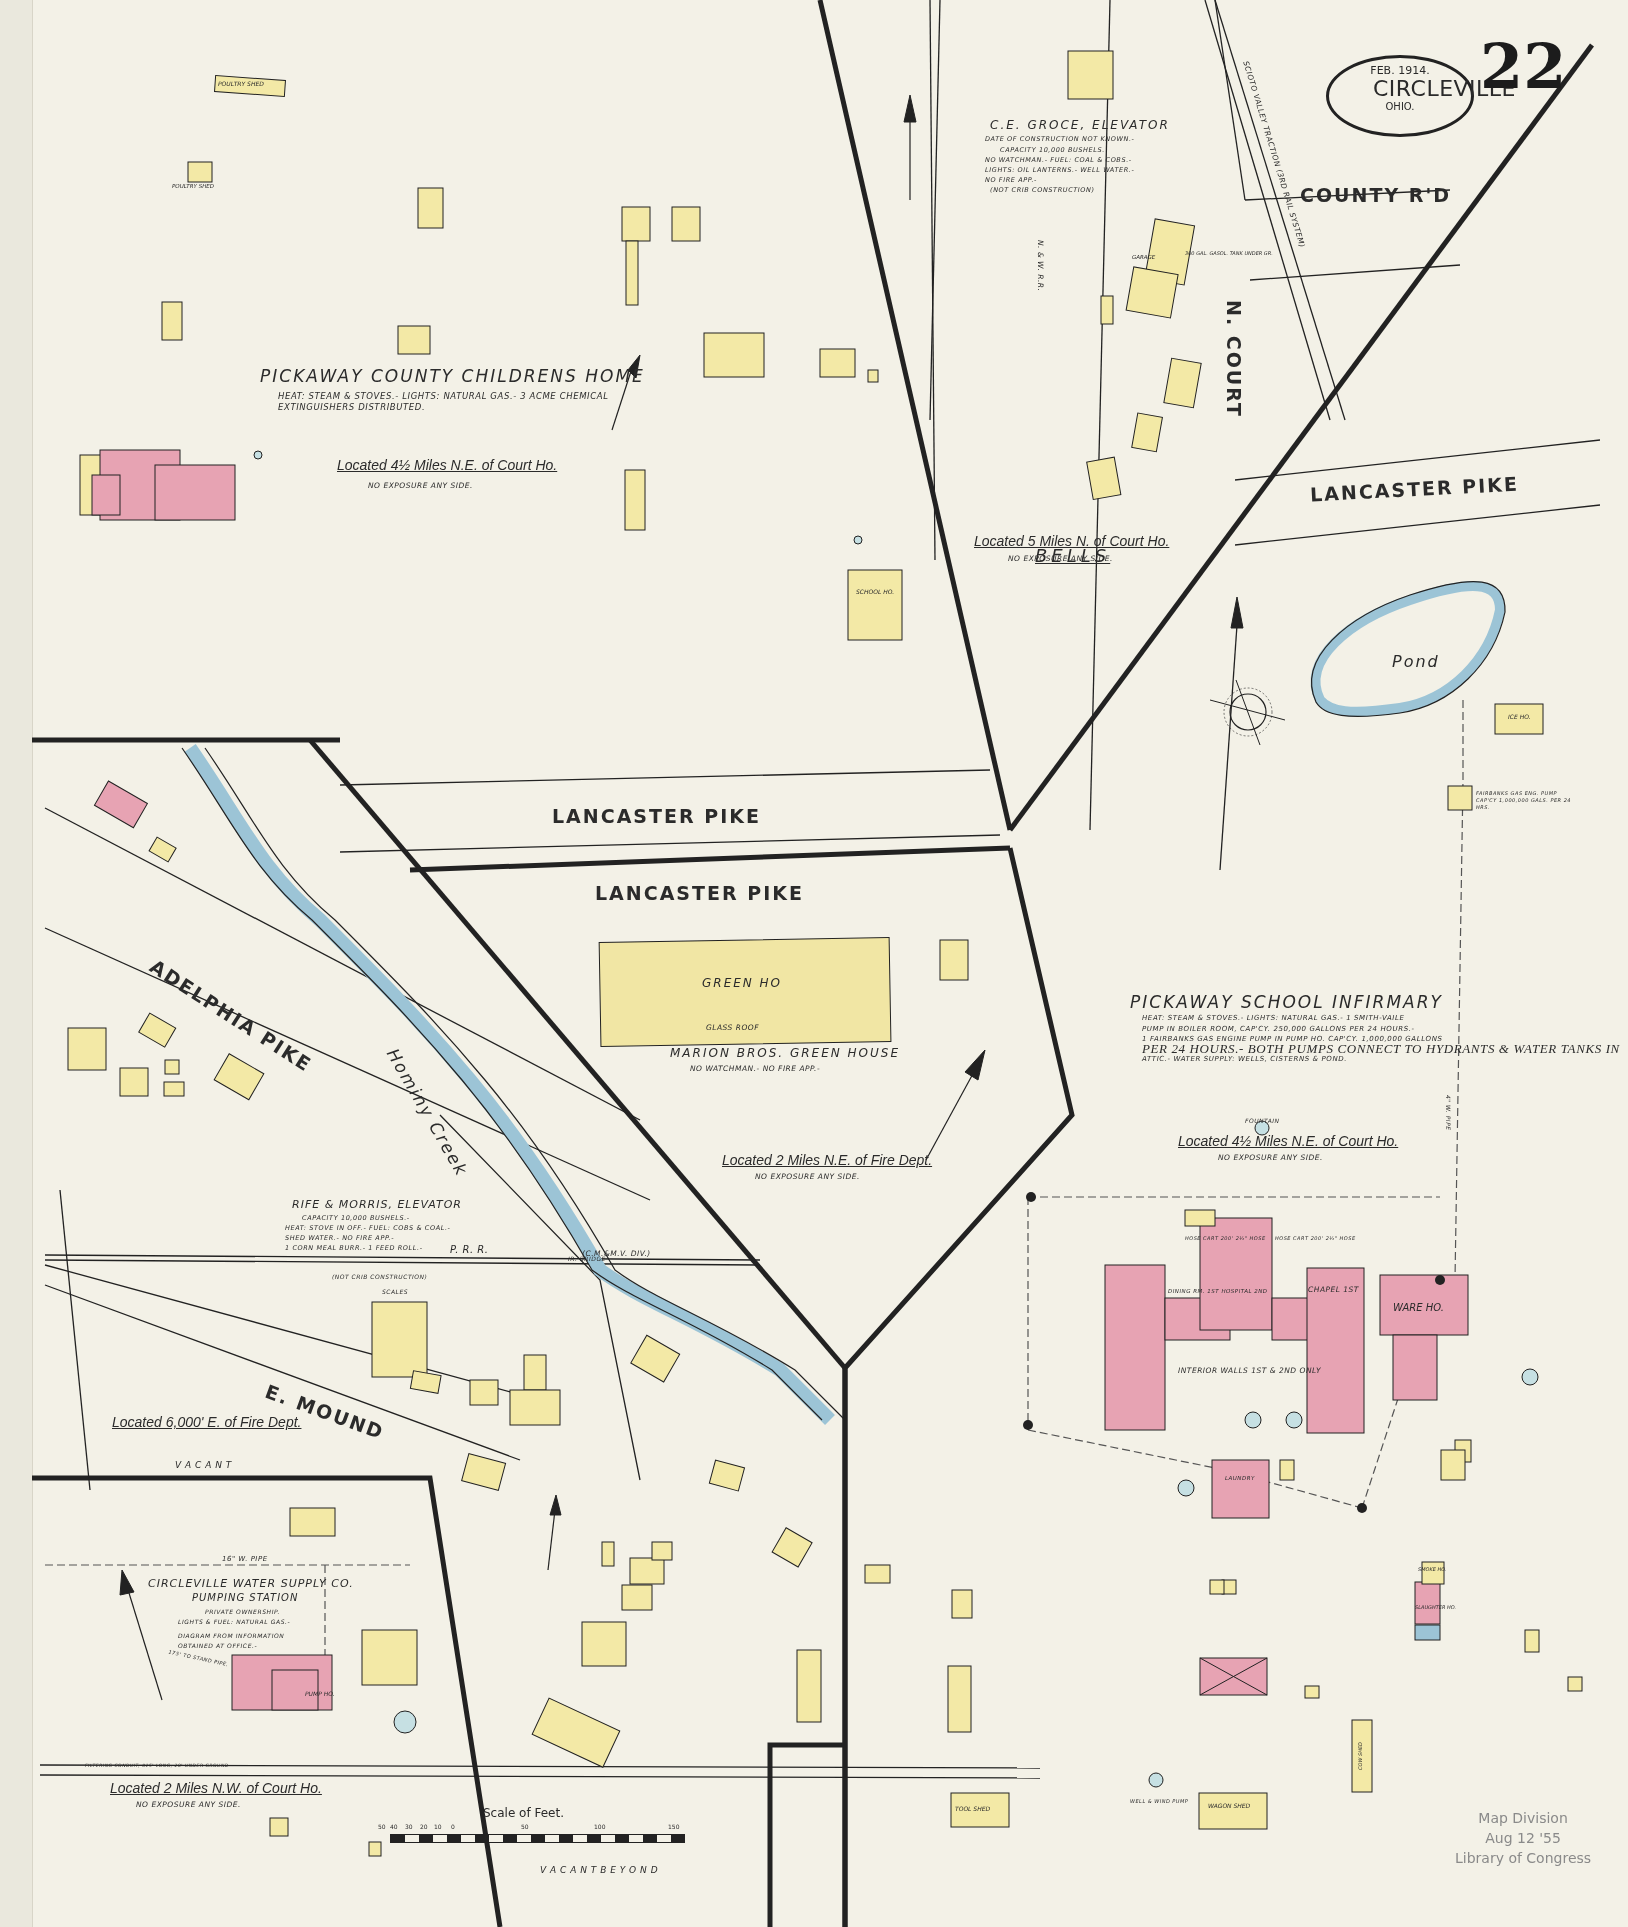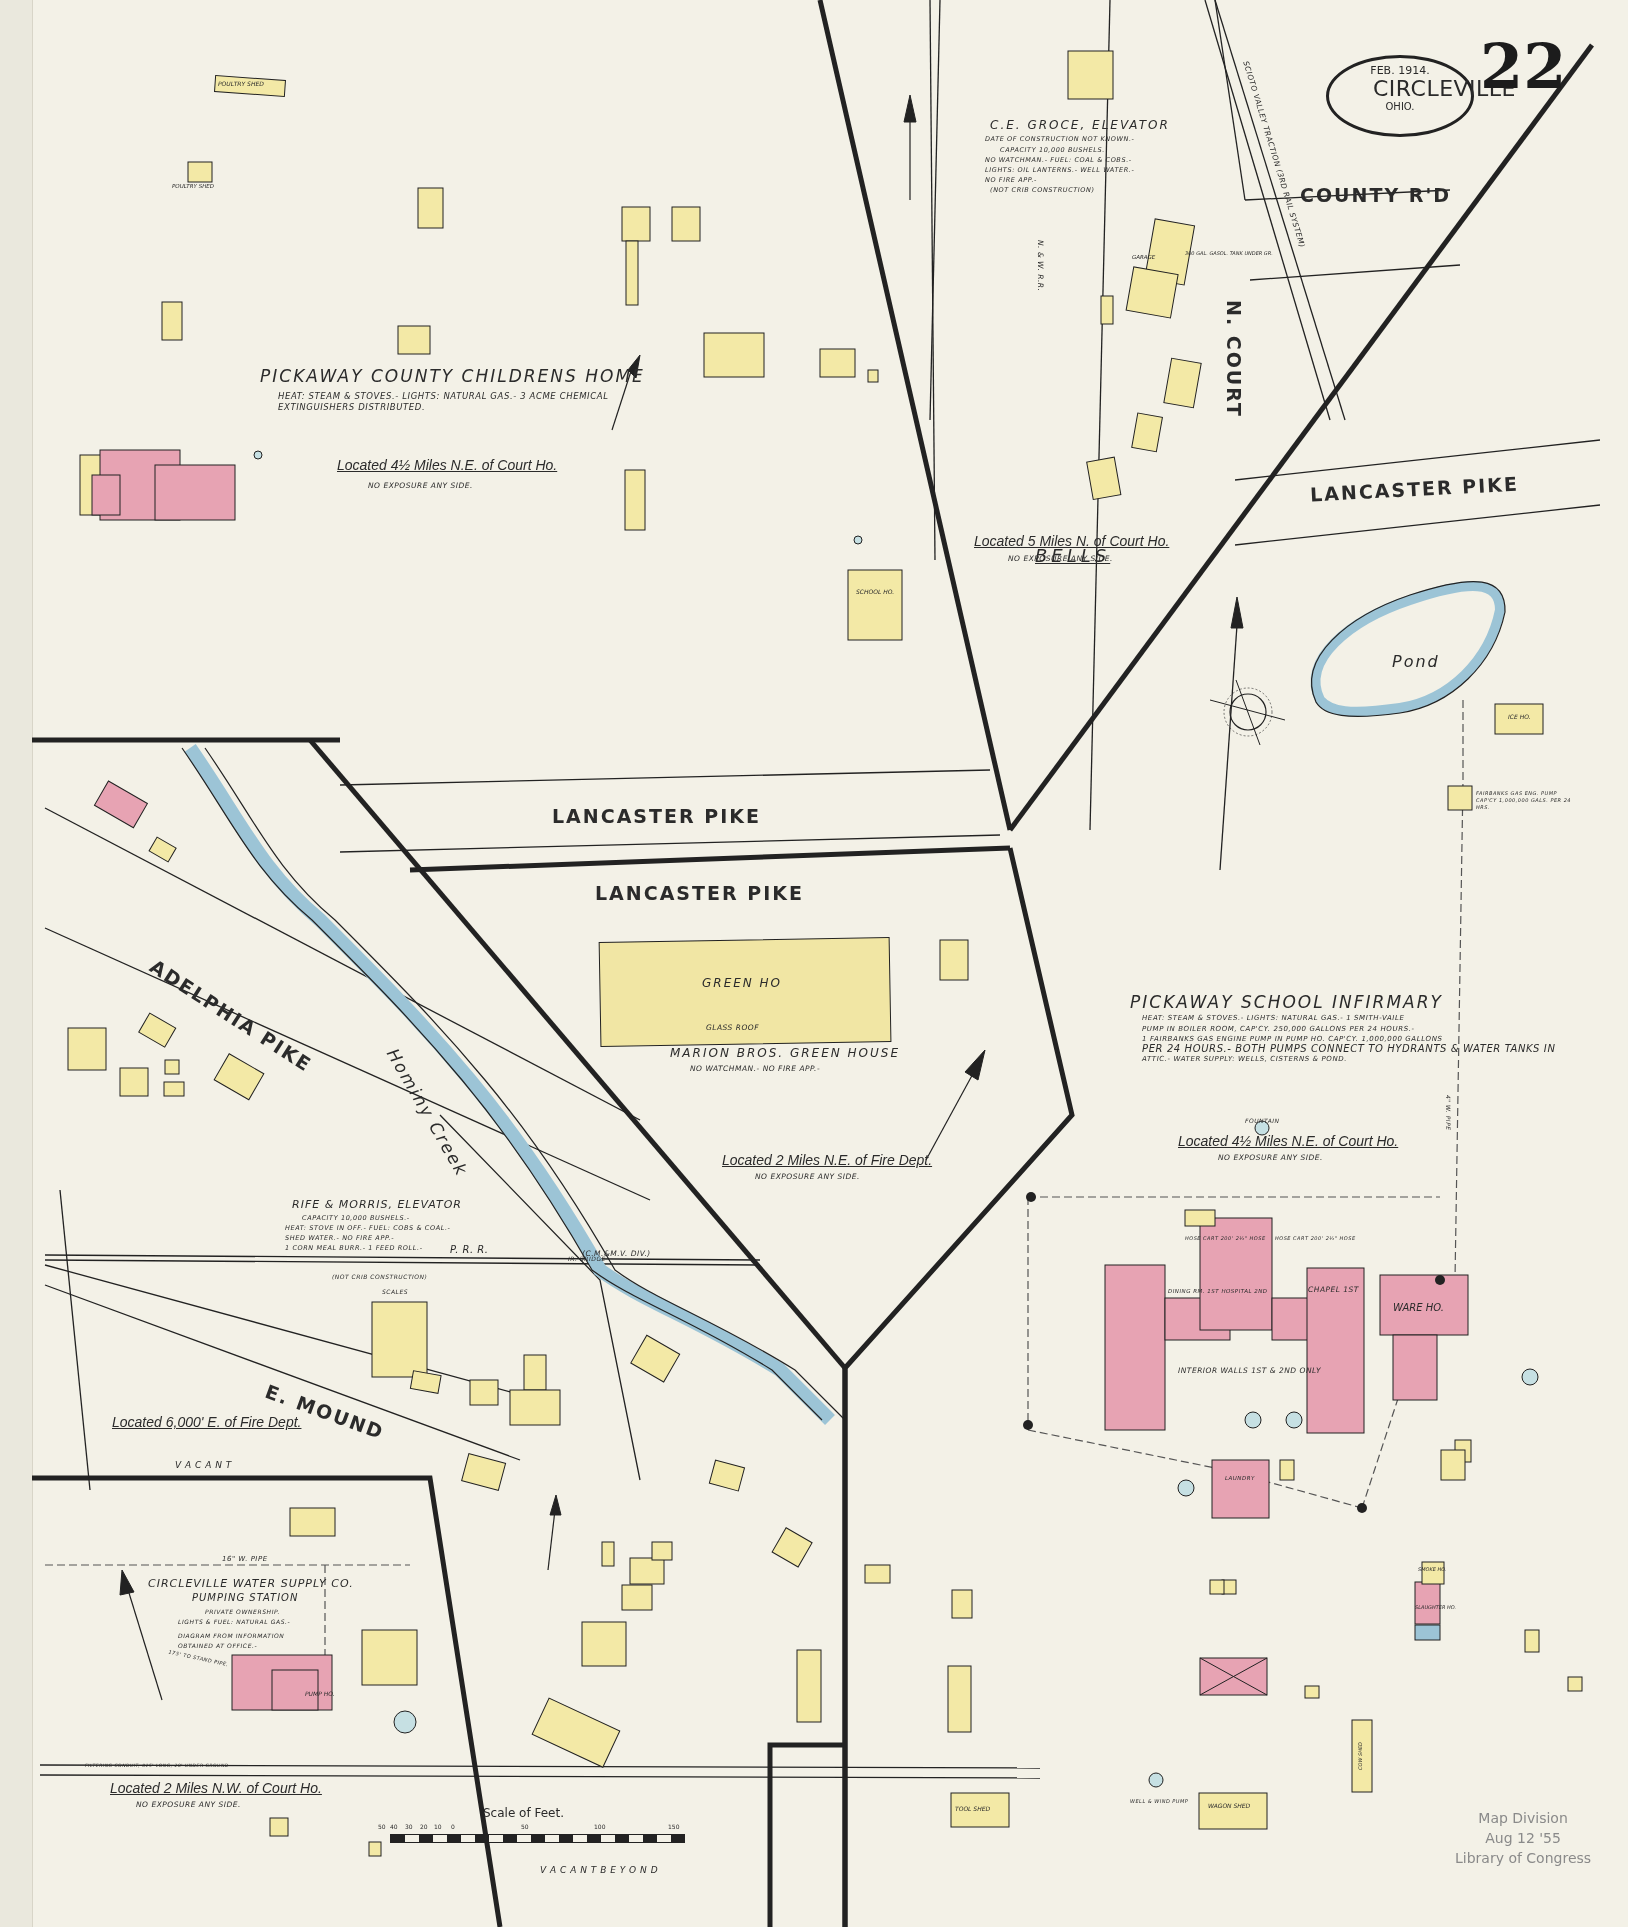--- a/index.html
+++ b/index.html
@@ -275,21 +275,21 @@
   <div class="lbl small" style="left:706px;top:1023px;">GLASS ROOF</div>
   <div class="lbl title-it" style="left:670px;top:1046px;font-size:12px;">MARION BROS. GREEN HOUSE</div>
   <div class="lbl small" style="left:690px;top:1064px;">NO WATCHMAN.- NO FIRE APP.-</div>
   <div class="lbl loc" style="left:722px;top:1152px;">Located 2 Miles N.E. of Fire Dept.</div>
   <div class="lbl small" style="left:755px;top:1172px;">NO EXPOSURE ANY SIDE.</div>
 
   <div class="lbl title-it" style="left:1130px;top:992px;">PICKAWAY SCHOOL INFIRMARY</div>
   <div class="lbl note" style="left:1142px;top:1013px;font-size:7px;line-height:10px;">HEAT: STEAM &amp; STOVES.- LIGHTS: NATURAL GAS.- 1 SMITH-VAILE</div>
   <div class="lbl note" style="left:1142px;top:1023px;font-size:7px;">PUMP IN BOILER ROOM, CAP'CY. 250,000 GALLONS PER 24 HOURS.-</div>
   <div class="lbl note" style="left:1142px;top:1033px;font-size:7px;">1 FAIRBANKS GAS ENGINE PUMP IN PUMP HO. CAP'CY. 1,000,000 GALLONS</div>
-  <div class="lbl note" style="left:1142px;top:1043px;font-size:10px;">PER 24 HOURS.- BOTH PUMPS CONNECT TO HYDRANTS &amp; WATER TANKS IN</div>
+  <div class="lbl note" style="left:1142px;top:1043px;font-size:13px;font-family:Liberation Serif, serif;">PER 24 HOURS.- BOTH PUMPS CONNECT TO HYDRANTS &amp; WATER TANKS IN</div>
   <div class="lbl note" style="left:1142px;top:1053px;font-size:7px;">ATTIC.- WATER SUPPLY: WELLS, CISTERNS &amp; POND.</div>
   <div class="lbl small" style="left:1245px;top:1117px;font-size:6px;">FOUNTAIN</div>
   <div class="lbl loc" style="left:1178px;top:1133px;">Located 4½ Miles N.E. of Court Ho.</div>
   <div class="lbl small" style="left:1218px;top:1153px;">NO EXPOSURE ANY SIDE.</div>
   <div class="lbl small" style="left:1178px;top:1366px;">INTERIOR WALLS 1ST &amp; 2ND ONLY</div>
   <div class="lbl small" style="left:1308px;top:1285px;">CHAPEL 1ST</div>
   <div class="lbl small" style="left:1168px;top:1288px;font-size:5.5px;">DINING RM. 1ST HOSPITAL 2ND</div>
   <div class="lbl small" style="left:1225px;top:1475px;font-size:5.5px;">LAUNDRY</div>
   <div class="lbl bldg-lbl" style="left:1393px;top:1302px;">WARE HO.</div>
   <div class="lbl bldg-lbl" style="left:1508px;top:713px;font-size:6px;">ICE HO.</div>

